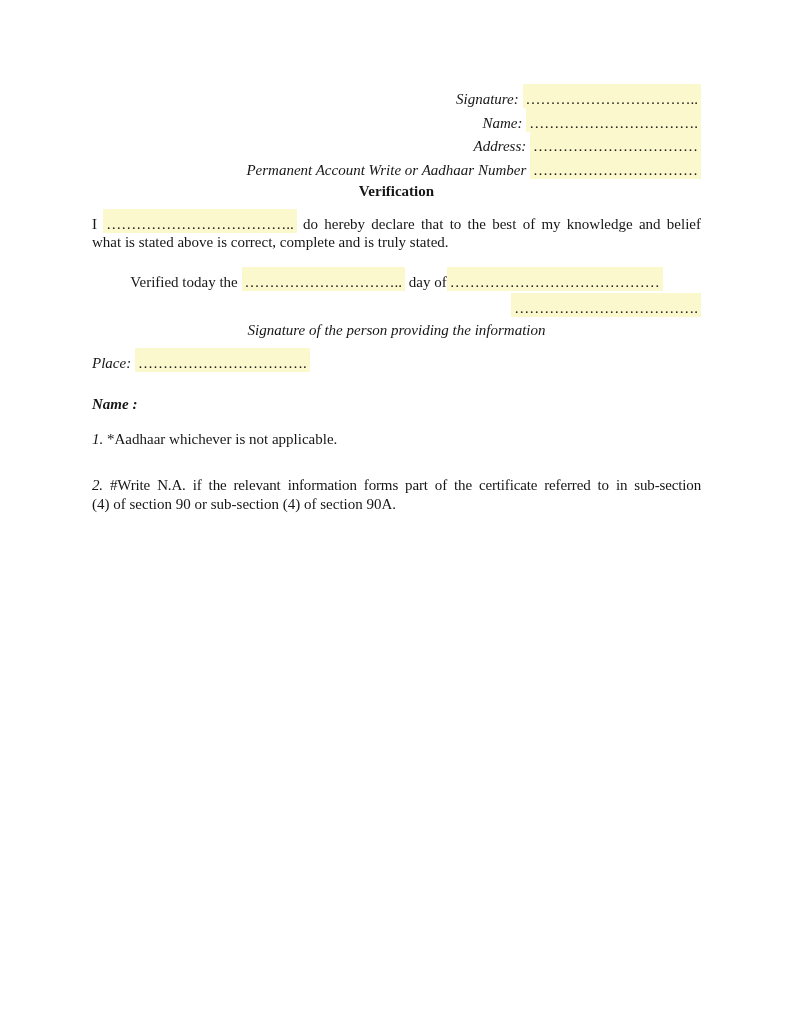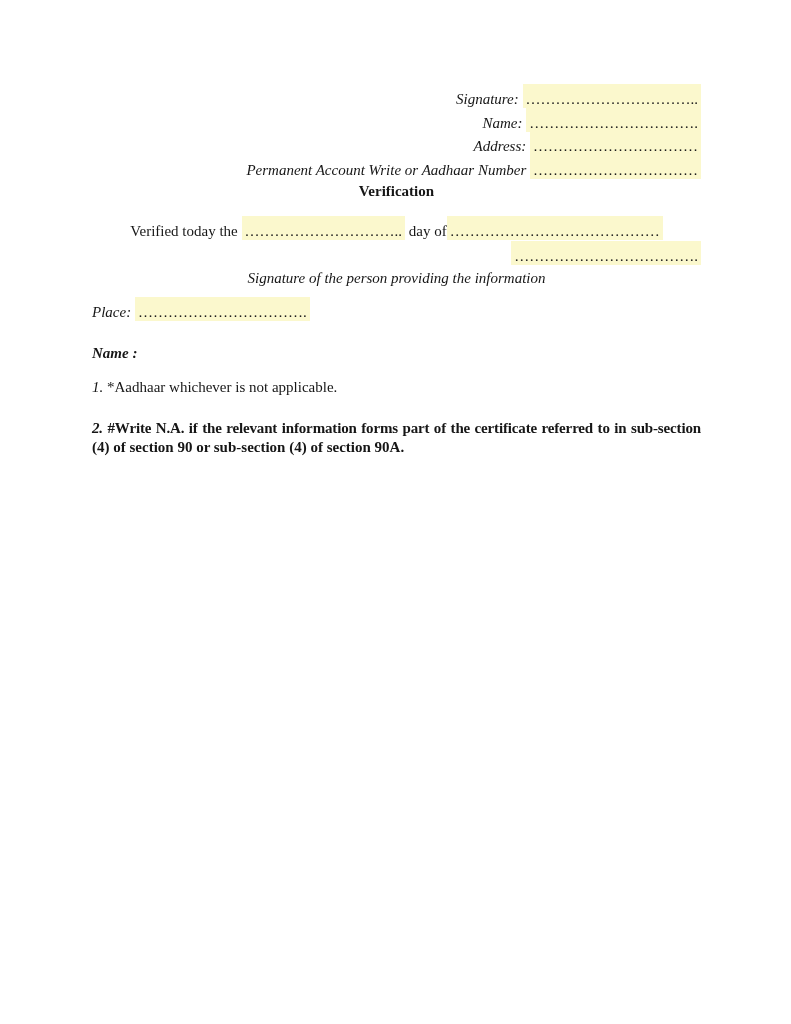--- a/index.html
+++ b/index.html
@@ -40,21 +40,21 @@
     font-style: italic;
     margin-top: 3px;
   }
   .place-line { margin-top: 15px; }
   .notes-heading {
     font-weight: bold;
     font-style: italic;
     margin-top: 22px;
   }
   .note1 { margin-top: 16px; }
-  .note2 { margin-top: 22px; font-weight: bold; }
+  .note2 { margin-top: 28px; }
   .note2 .jline { letter-spacing: -0.15px; }
 </style>
 </head>
 <body>
 
 <div class="page">
 
   <div class="top-block">
     <div class="fline">
       <span class="it">Signature:</span>
@@ -69,20 +69,28 @@
       <span class="dots">……………………………</span>
     </div>
     <div class="fline">
       <span class="it">Permanent Account Write or Aadhaar Number</span>
       <span class="dots">……………………………</span>
     </div>
   </div>
 
   <div class="heading">Verification</div>
 
+  <div class="para">
+    <div class="jline">
+      <span>I</span>
+      <span class="dots">………………………………..</span>
+      <span>do hereby declare that to the best of my knowledge and belief</span>
+    </div>
+    <div>what is stated above is correct, complete and is truly stated.</div>
+  </div>
 
   <div class="verified-line">
     <span>Verified today the</span>
     <span class="dots">…………………………..</span>
     <span>day of</span><span class="dots">……………………………………</span>
   </div>
 
   <div class="sig-dots-line">
     <span class="dots">……………………………….</span>
   </div>

